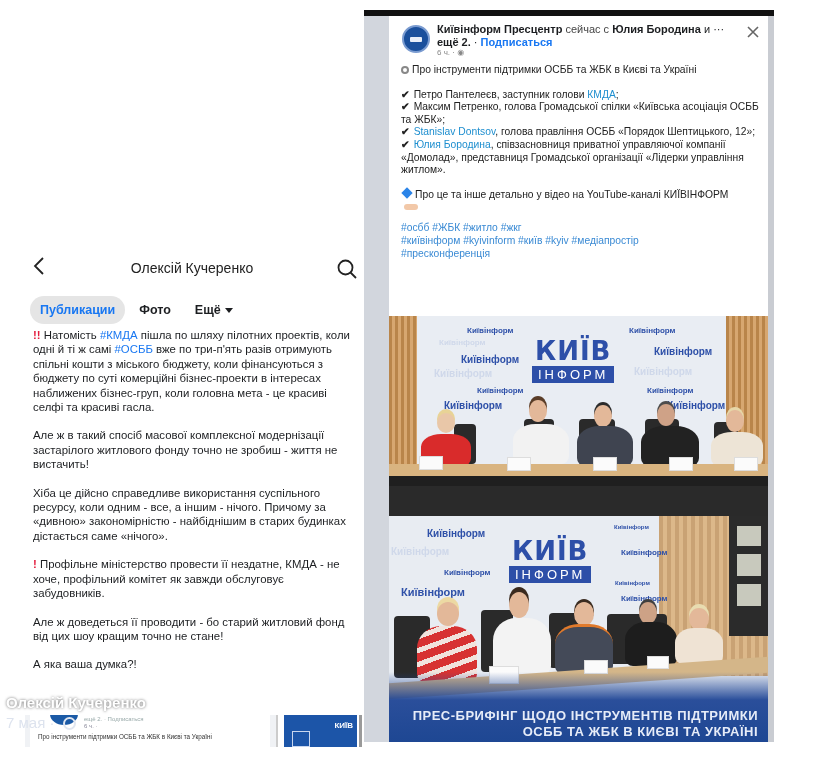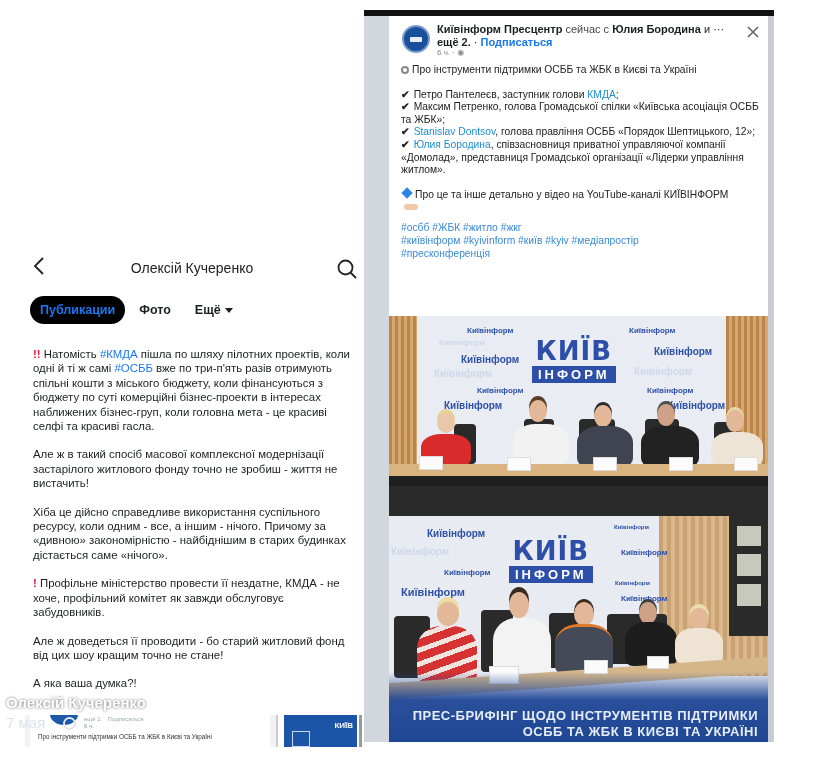--- a/index.html
+++ b/index.html
@@ -8,23 +8,23 @@
 
   
   .left { position: absolute; left: 22px; top: 250px; width: 340px; height: 514px; background: #fff; }
   .topbar { position: relative; height: 40px; }
   .back-btn { position: absolute; left: 10px; top: 6px; font-size: 22px; color: #222; width: 20px; height: 24px; }
   .back-btn svg { width: 14px; height: 20px; }
   .profile-name { position: absolute; left: 0; right: 0; top: 10px; text-align: center; font-size: 14px; color: #222; }
   .search-btn { position: absolute; right: 4px; top: 8px; width: 22px; height: 22px; }
   .tabs { display: flex; align-items: center; height: 34px; padding-left: 8px; gap: 0; margin-top: 3px; }
   .tab { font-size: 12.5px; font-weight: bold; color: #1c1e21; padding: 7px 10px; border-radius: 16px; margin-right: 4px; }
-  .tab.active { background: #000000; color: #1877f2; }
+  .tab.active { background: #e5e5e5; color: #1877f2; }
   .tab .caret { display: inline-block; width: 0; height: 0; border-left: 4px solid transparent; border-right: 4px solid transparent; border-top: 5px solid #1c1e21; margin-left: 4px; vertical-align: middle; }
-  .post-text { padding: 0 8px 0 11px; font-size: 11.4px; line-height: 14.4px; color: #1c1e21; margin-top: 20px; }
+  .post-text { padding: 0 8px 0 11px; font-size: 11.4px; line-height: 14.4px; color: #1c1e21; margin-top: 1px; }
   .post-text p { margin-bottom: 14px; }
   .hashtag { color: #1877f2; }
   .excl { color: #e41e3f; font-weight: bold; }
   .embed { position: absolute; left: 0; top: 465px; width: 340px; height: 32px; overflow: hidden; }
   .embed-card { position: absolute; left: 3px; top: 0; width: 253px; height: 32px; background: #f0f2f5; border-right: 2px solid #ccc; }
   .embed-card .inner { position: absolute; left: 5px; top: 0; width: 240px; height: 32px; background: #fff; }
   .embed-avatar { position: absolute; left: 20px; top: -12px; width: 28px; height: 22px; border-radius: 50%; background: #1b5aa6; }
   .embed-meta { position: absolute; left: 54px; top: 1px; font-size: 6px; color: #9aa; }
   .embed-meta2 { position: absolute; left: 54px; top: 8px; font-size: 6px; color: #889; }
   .embed-title { position: absolute; left: 8px; top: 18px; font-size: 6.3px; color: #333; white-space: nowrap; }
@@ -58,21 +58,21 @@
   .gear { display: inline-block; width: 8px; height: 8px; border-radius: 50%; border: 2px solid #888; margin-right: 3px; vertical-align: -1px; }
 
   .photo1 { position: absolute; left: 25px; top: 306px; width: 379px; height: 170px; overflow: hidden; background: #e9edf3; }
   .photo2 { position: absolute; left: 25px; top: 476px; width: 379px; height: 256px; overflow: hidden; background: #e8ecf2; }
   .woodL { position: absolute; left: 0; top: 0; width: 28px; height: 160px; background: repeating-linear-gradient(90deg, #b9854a 0 3px, #d7a770 3px 6px); }
   .woodR { position: absolute; right: 0; top: 0; width: 42px; height: 160px; background: repeating-linear-gradient(90deg, #b9854a 0 3px, #d7a770 3px 6px); }
   .banner-text { position: absolute; color: #2e50a8; font-weight: bold; font-size: 8px; white-space: nowrap; }
   .banner-text.faint { color: #cfd8ea; }
   .kyiv-logo { position: absolute; text-align: center; }
   .kyiv-logo .big { font-family: "DejaVu Sans", sans-serif; font-weight: bold; color: #2d4fa8; font-size: 26px; letter-spacing: 1px; line-height: 26px; }
-  .kyiv-logo .sub { background: #2d4fa8; color: #fff; font-weight: bold; font-size: 13px; letter-spacing: 3px; padding: 1px 6px; margin-top: 2px; }
+  .kyiv-logo .sub { background: #2d4fa8; color: #fff; font-weight: normal; font-size: 13px; letter-spacing: 3px; padding: 1px 6px; margin-top: 2px; }
   .desk { position: absolute; left: 0; width: 379px; background: #d9b480; }
   .deskdark { position: absolute; left: 0; width: 379px; background: #1f1f1f; }
   .person { position: absolute; border-radius: 40% 40% 8px 8px; }
   .head { position: absolute; border-radius: 50%; background: #e3b899; }
   .chair { position: absolute; background: #2a2a2a; border-radius: 4px; }
   .nameplate { position: absolute; background: #fbfbfb; border: 1px solid #ddd; }
   .overlay-blue { position: absolute; left: 0; bottom: 0; width: 379px; height: 70px; background: linear-gradient(180deg, rgba(32,70,150,0) 0%, rgba(32,70,150,0.95) 40%, #1e4793 100%); }
   .ovtitle { position: absolute; right: 10px; color: #e6ecf8; font-weight: bold; font-size: 13px; white-space: nowrap; letter-spacing: 0.5px; text-align: right; }
   .author-ov { position: absolute; left: 6px; top: 694px; color: #fff; font-size: 15px; font-weight: bold; text-shadow: 0 0 3px rgba(0,0,0,0.6); white-space: nowrap; }
   .date-ov { position: absolute; left: 6px; top: 714px; color: #dde3ee; font-size: 15px; white-space: nowrap; }

